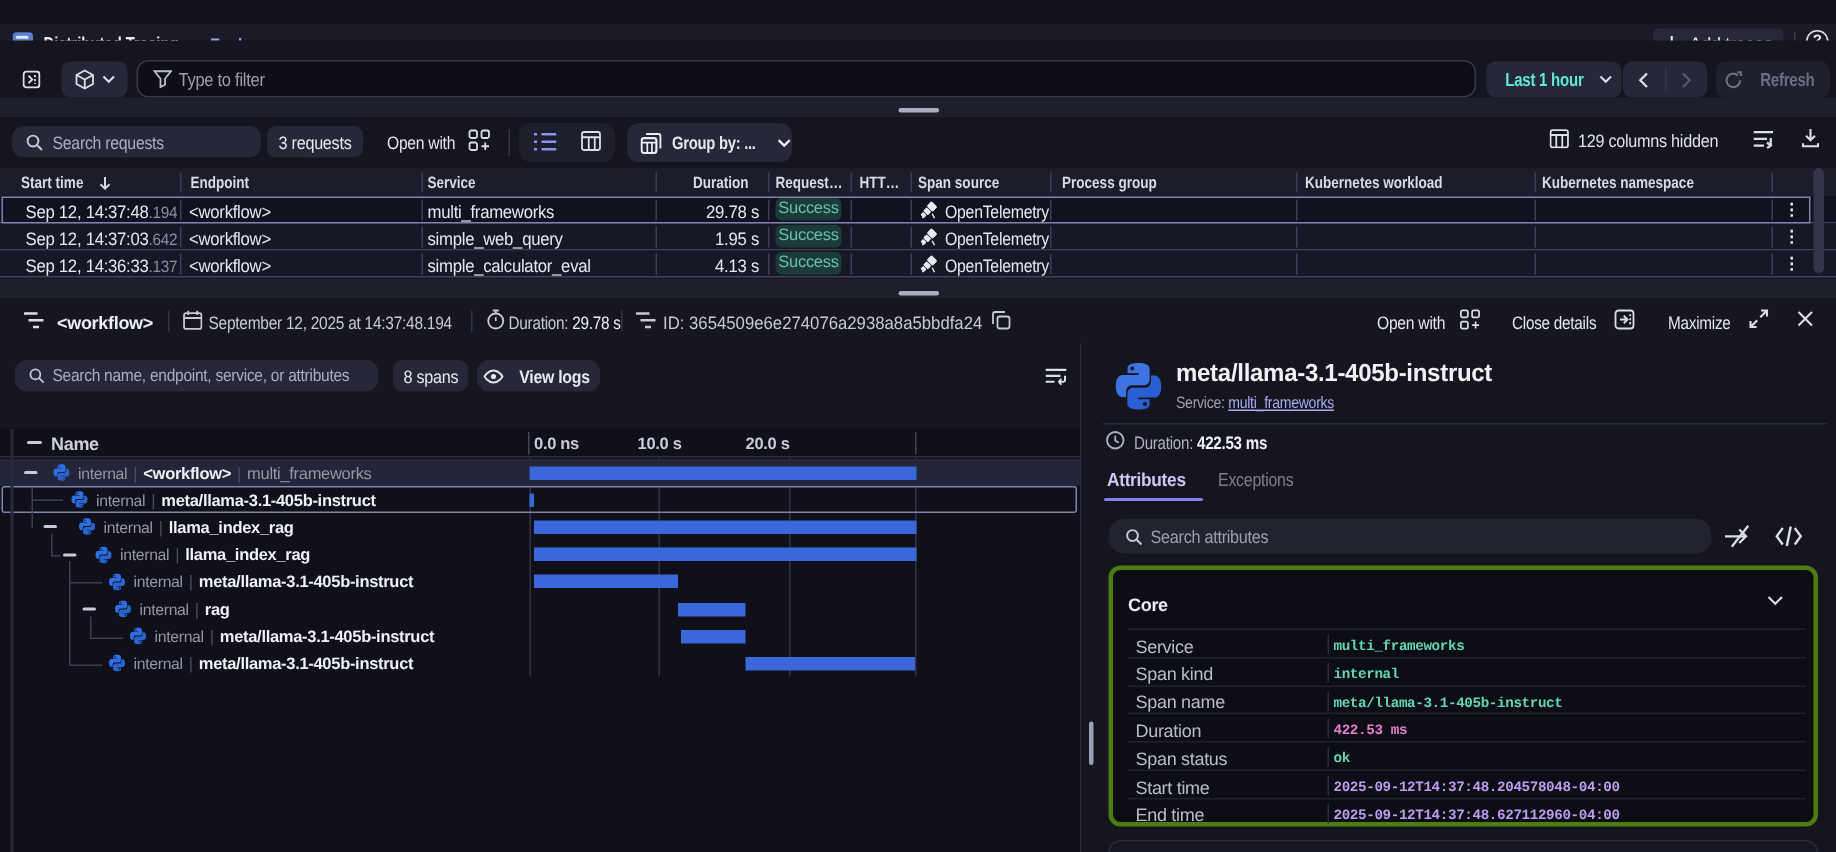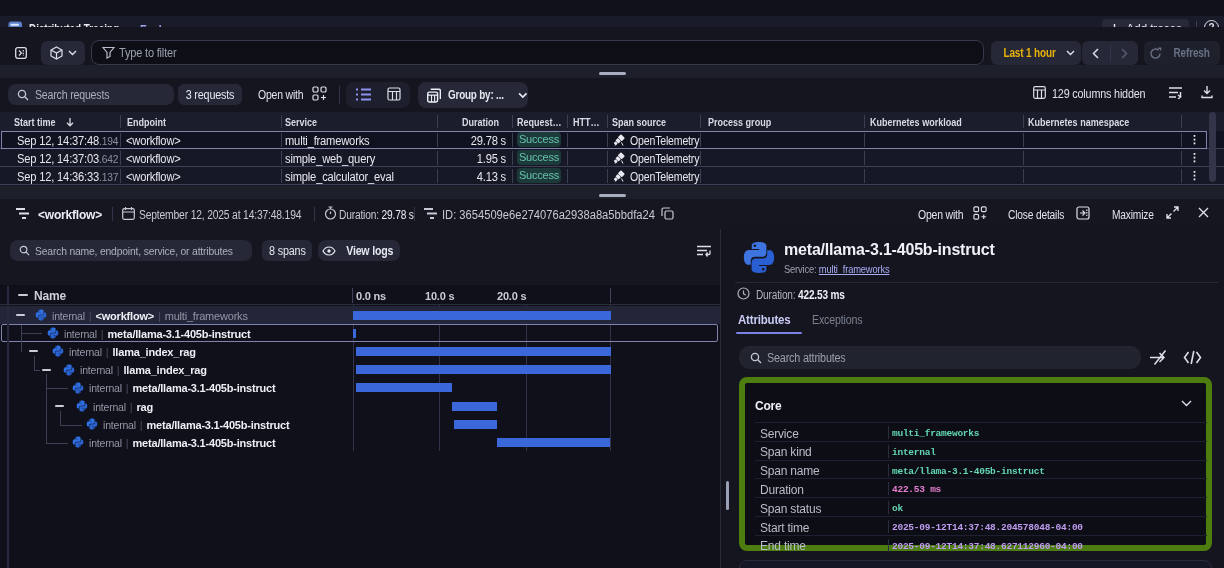--- a/index.html
+++ b/index.html
@@ -14,21 +14,21 @@
 #logo { position:absolute; left:8px; top:5px; width:15px; height:16px; }
 #apptitle { position:absolute; left:29px; top:6px; font-size:12.5px; font-weight:bold; color:#eaebf3; letter-spacing:0; transform:scaleX(.79); transform-origin:0 50%;}
 #explorertab { position:absolute; left:140px; top:7px; font-size:12px; font-weight:bold; color:#9da1f2; letter-spacing:0; transform:scaleX(.85); transform-origin:0 50%;}
 #explorerline { position:absolute; left:153px; top:20px; width:16px; height:2px; background:#8d92ee; border-radius:1px;}
 #addtraces { position:absolute; left:1102px; top:3px; width:87px; height:19px; background:#272939; border-radius:4px; color:#e8eaf2; font-size:12px; display:flex; align-items:center; justify-content:center; gap:6px;}
 #topsep { position:absolute; left:1196px; top:5px; width:1px; height:14px; background:#3a3d4e;}
 #help { position:absolute; left:1204px; top:4px; width:15px; height:15px; border:1.5px solid #dfe2ec; border-radius:50%; color:#dfe2ec; font-size:10px; font-weight:bold; text-align:center; line-height:13px;}
 
 
 #filterrow { position:absolute; left:0; top:27px; width:1224px; height:38px; background:#14151f; }
-.btn { background:#262837; border-radius:6px; color:#eab308; }
+.btn { background:#262837; border-radius:6px; color:#5eead4; }
 #sbicon { position:absolute; left:15px; top:20px; }
 #cubebtn { position:absolute; left:41px; top:14px; width:44px; height:24px; display:flex; align-items:center; justify-content:center; gap:5px;}
 #filterinput { position:absolute; left:91px; top:13px; width:893px; height:25px; background:#0d0e16; border:1px solid #363949; border-radius:8px; display:flex; align-items:center; }
 #filterinput .ph { color:#99a0ae; font-size:12.5px; margin-left:27px;}
 #lasthour { position:absolute; left:991px; top:14px; width:90px; height:24px; display:flex; align-items:center; justify-content:center; gap:4px; font-size:12.5px; font-weight:bold;}
 #arrows { position:absolute; left:1082px; top:14px; width:56px; height:24px; display:flex;}
 #arrows .half { width:28px; display:flex; align-items:center; justify-content:center;}
 #arrows .div { width:1px; background:#34364a; height:16px; margin-top:4px;}
 #refresh { position:absolute; left:1144px; top:14px; width:76px; height:24px; background:#1e202c; border-radius:6px; color:#697083; font-size:12.5px; font-weight:bold; display:flex; align-items:center; justify-content:center; gap:7px;}
 
@@ -97,21 +97,21 @@
 #rservice { position:absolute; left:63px; top:34px; font-size:11px; color:#9ca1b0;}
 #rservice a { color:#a9acf3; }
 #rdiv1 { position:absolute; left:14px; top:53px; width:483px; height:1px; background:#272938;}
 #rduration { position:absolute; left:35px; top:59px; font-size:12px; color:#aeb3c0;}
 #rduration b { color:#eef0f6; }
 #tabattr { position:absolute; left:17px; top:84px; font-size:12.5px; font-weight:bold; color:#c9cbf5;}
 #tabexc { position:absolute; left:91px; top:84px; font-size:12.5px; color:#7b8090;}
 #tabline { position:absolute; left:15px; top:103px; width:66px; height:2px; background:#7d81e8; border-radius:1px;}
 #attrsearch { position:absolute; left:18px; top:117px; width:402px; height:23px; background:#21232f; border-radius:10px; display:flex; align-items:center;}
 #attrsearch .ph { color:#9aa0ad; font-size:12px; margin-left:28px;}
-#corecard { position:absolute; left:18px; top:148px; width:473px; height:174px; background:#0c0d15; border:6px solid #4d7c0f; border-radius:8px;}
+#corecard { position:absolute; left:18px; top:148px; width:473px; height:174px; background:#0c0d15; border:3px solid #4d7c0f; border-radius:8px;}
 #corecard .title { position:absolute; left:10px; top:16px; font-size:12px; font-weight:bold; color:#eef0f6;}
 .arow { position:absolute; left:10px; width:452px; height:19px; border-top:1px solid #1f2133;}
 .arow .k { position:absolute; left:5px; top:3.5px; font-size:12px; color:#b9bdc9;}
 .arow .vs { position:absolute; left:133px; top:3px; width:1px; height:13px; background:#2b2d3f;}
 .arow .v { position:absolute; left:137px; top:5px; font-family:"Liberation Mono", monospace; font-size:9.5px; font-weight:bold; letter-spacing:-0.25px;}
 .teal { color:#63d6b2; }
 .pink { color:#e77fd0; }
 .purp { color:#bf9cf0; }
 #card2 { position:absolute; left:18px; top:331px; width:473px; height:20px; background:#161724; border:1px solid #2a2c3c; border-radius:8px 8px 0 0;}
 svg { display:block; }

